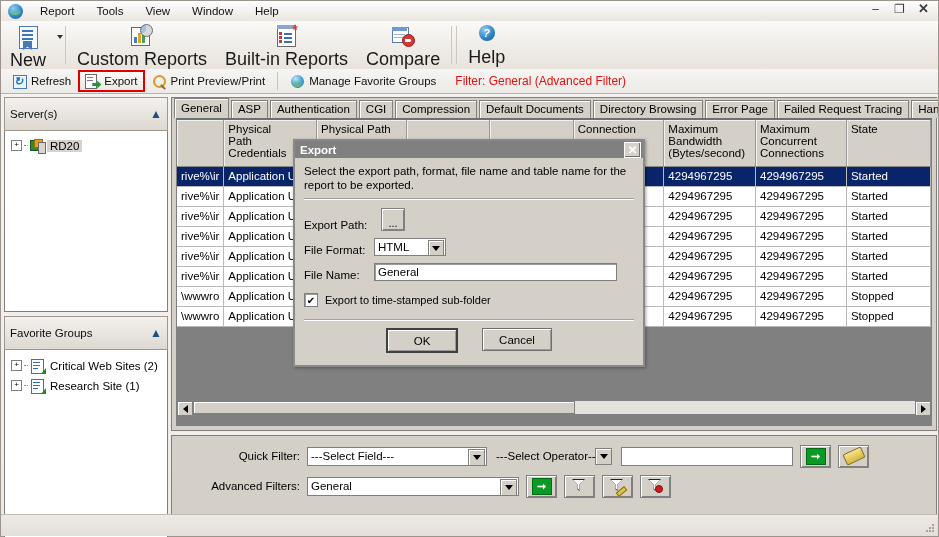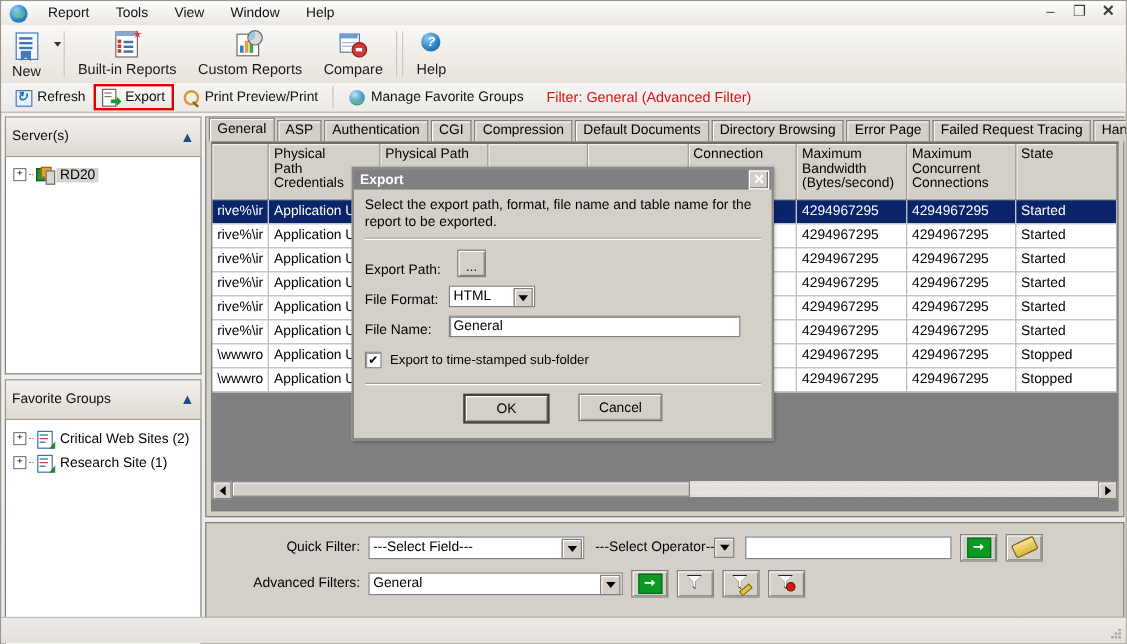--- a/index.html
+++ b/index.html
@@ -51,21 +51,21 @@
     border-bottom:1px solid #b9b2a8;
     display:flex;align-items:stretch;
   }
   .rb-group{display:flex;align-items:center;}
   .rb-sep{width:1px;height:38px;align-self:center;background:#cdc7bd;margin:0 2px;}
   .rb-btn{
     display:flex;flex-direction:column;align-items:center;justify-content:flex-start;
     padding:3px 9px 0 9px;min-width:40px;cursor:default;height:46px;box-sizing:border-box;
   }
   .rb-ico{height:26px;display:flex;align-items:center;justify-content:center;}
-  .rb-lab{font-size:12px;color:#1a1a1a;margin-top:1px;white-space:nowrap;}
+  .rb-lab{font-size:18px;color:#1a1a1a;margin-top:1px;white-space:nowrap;}
   .rb-split{display:flex;align-items:flex-end;padding-bottom:16px;padding-left:2px;}
   .caret{
     width:0;height:0;border-left:3.5px solid transparent;border-right:3.5px solid transparent;
     border-top:4px solid #333;
   }
 
   
   .cmdbar{
     position:absolute;left:0;top:68px;width:937px;height:24px;
     background:linear-gradient(180deg,#f7f5f3 0%,#eceae6 100%);
@@ -393,46 +393,46 @@
       </div>
       <div class="rb-split">
         <span class="caret"></span>
       </div>
     </div>
 
     <div class="rb-sep"></div>
 
     <div class="rb-btn">
       <div class="rb-ico">
+        <span class="ic ic-cr">
+            <i class="pg"></i>
+            <i class="bar bb1"></i>
+            <i class="bar bb2"></i>
+            <i class="bar bb3"></i>
+            <i class="pie"></i>
+          </span>
+      </div>
+      <div class="rb-lab">Custom Reports</div>
+    </div>
+
+    <div class="rb-btn">
+      <div class="rb-ico">
         <span class="ic ic-bir">
             <i class="pg"></i>
             <i class="hd"></i>
             <i class="d d1"></i>
             <i class="d d2"></i>
             <i class="d d3"></i>
             <i class="b b1"></i>
             <i class="b b2"></i>
             <i class="b b3"></i>
             <i class="star"></i>
           </span>
       </div>
       <div class="rb-lab">Built-in Reports</div>
-    </div>
-
-    <div class="rb-btn">
-      <div class="rb-ico">
-        <span class="ic ic-cr">
-            <i class="pg"></i>
-            <i class="bar bb1"></i>
-            <i class="bar bb2"></i>
-            <i class="bar bb3"></i>
-            <i class="pie"></i>
-          </span>
-      </div>
-      <div class="rb-lab">Custom Reports</div>
     </div>
 
     <div class="rb-btn">
       <div class="rb-ico">
         <span class="ic ic-cmp">
             <i class="a"></i>
             <i class="ah"></i>
             <i class="g g1"></i>
             <i class="g g2"></i>
             <i class="r"></i>

